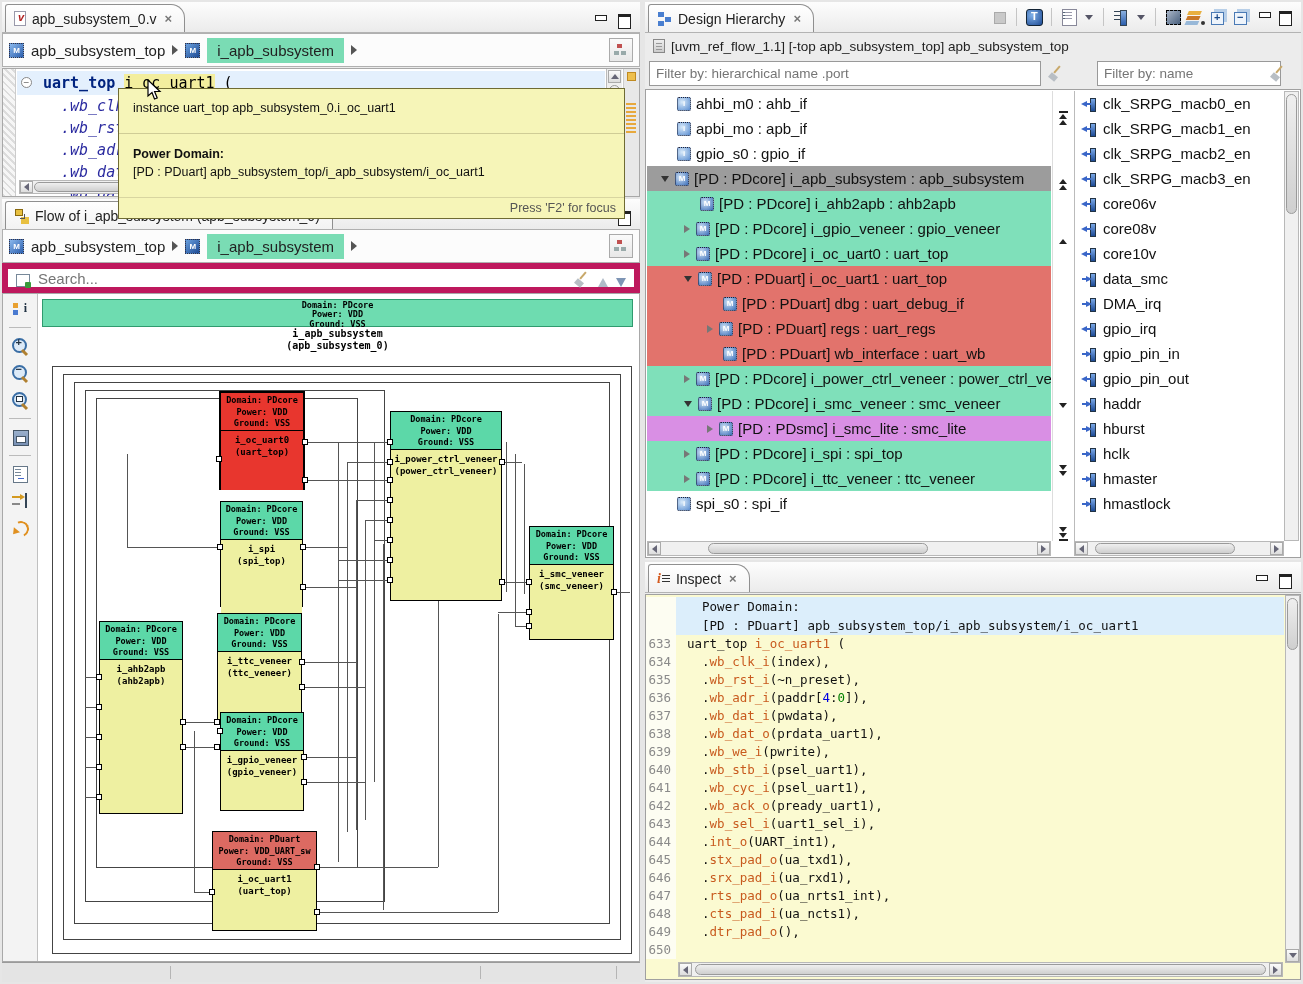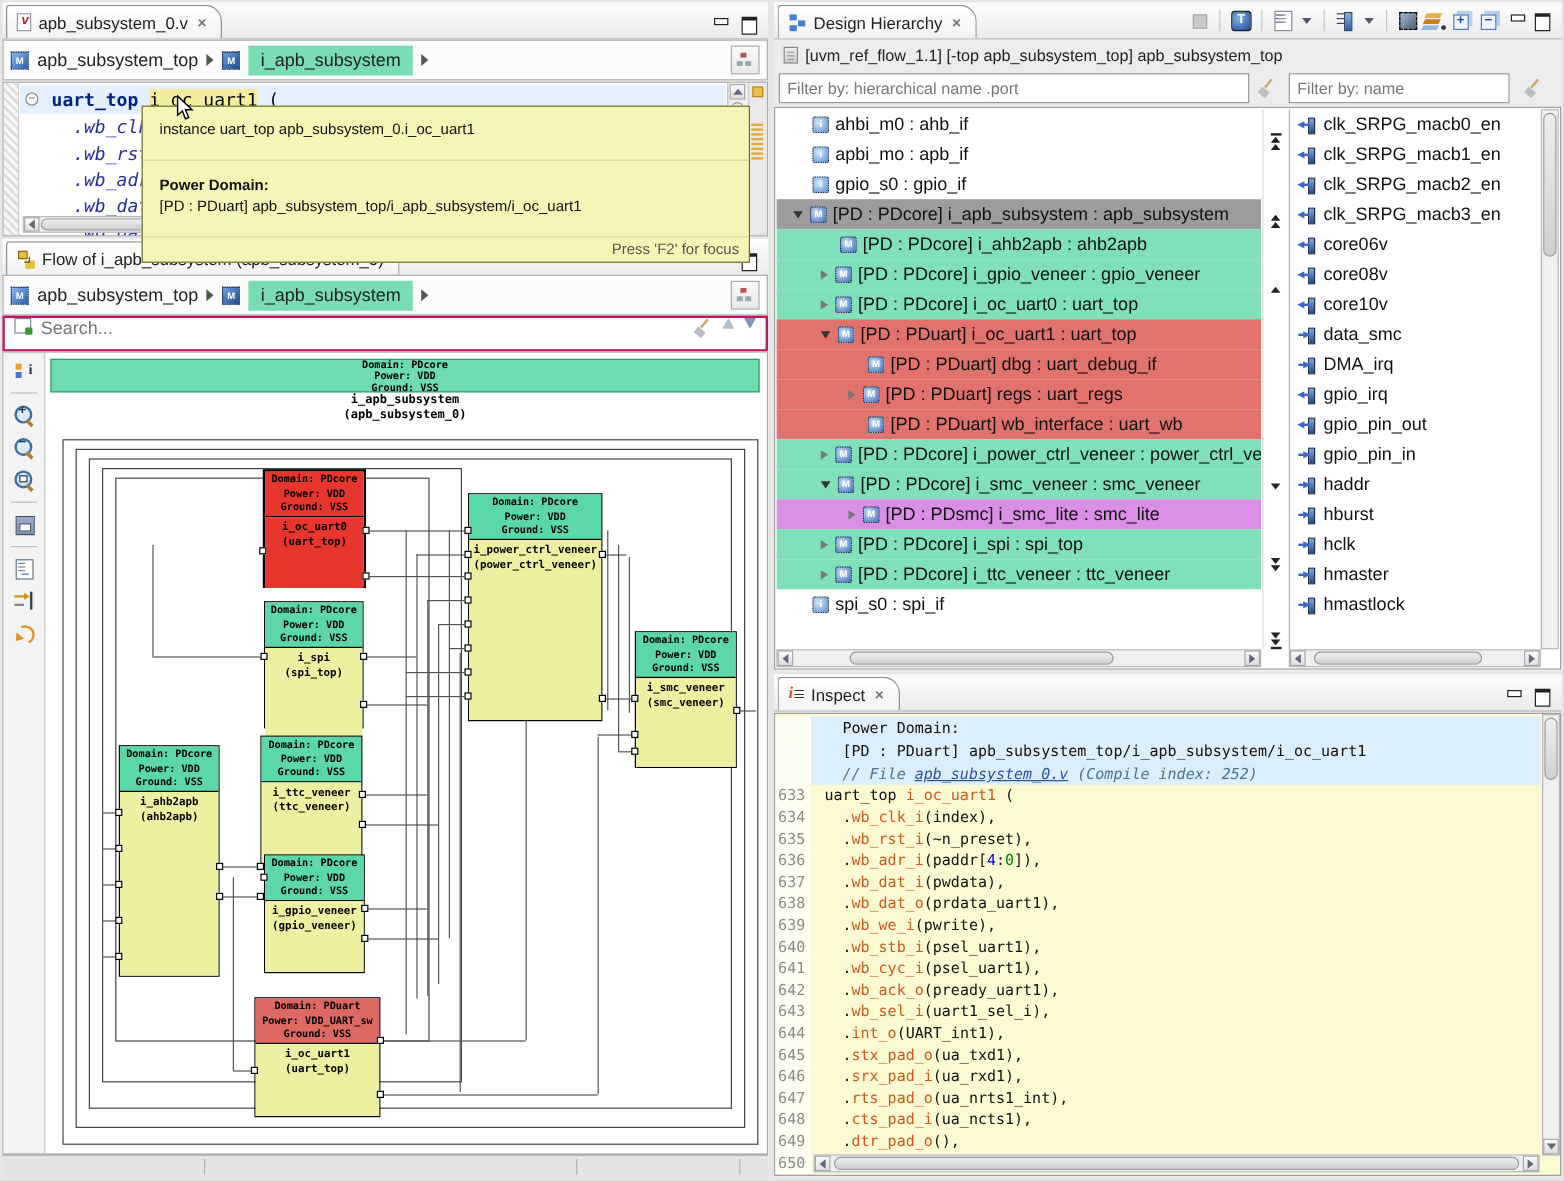--- a/index.html
+++ b/index.html
@@ -66,21 +66,21 @@
 .fic .handle{position:absolute;right:1px;bottom:1px;width:7px;height:3px;background:#b08030;transform:rotate(45deg)}
 .fic-save::before{content:"";position:absolute;left:2px;top:2px;width:14px;height:14px;background:linear-gradient(#9ab0cc,#7890b4);border:1px solid #456}
 .fic-save::after{content:"";position:absolute;left:5px;bottom:3px;width:8px;height:5px;background:#fff;border:1px solid #456}
 .fic-options::before{content:"";position:absolute;left:2px;top:1px;width:13px;height:15px;background:#fff;border:1px solid #678}
 .fic-options::after{content:"";position:absolute;left:4px;top:4px;width:6px;height:1px;background:#789;box-shadow:0 3px 0 #789,0 6px 0 #789,3px 9px 0 #46c}
 .fic-show-pins::before{content:"";position:absolute;left:1px;top:4px;width:8px;height:2px;background:#d49a20;box-shadow:0 7px 0 #888}
 .fic-show-pins::after{content:"";position:absolute;left:9px;top:2px;border-top:3px solid transparent;border-bottom:3px solid transparent;border-left:5px solid #d49a20;width:0;height:0;box-shadow:none}
 .fic-show-pins .bar{position:absolute;right:2px;top:1px;width:2px;height:15px;background:#345}
 .fic-refresh::before{content:"";position:absolute;left:2px;top:2px;width:12px;height:12px;border:2.5px solid #e09020;border-radius:50%;border-left-color:transparent;border-bottom-color:transparent;transform:rotate(20deg)}
 .fic-refresh::after{content:"";position:absolute;left:0;bottom:2px;border-left:4px solid transparent;border-right:4px solid transparent;border-top:6px solid #e09020;transform:rotate(40deg)}
-#searchrow{position:absolute;left:0;right:0;top:64px;height:30px;background:#fff;border:2px solid #be185d;display:flex;align-items:flex-start;padding:0 8px;gap:8px}
+#searchrow{position:absolute;left:0;right:0;top:64px;height:30px;background:#fff;border:6px solid #be185d;display:flex;align-items:flex-end;padding:0 8px;gap:8px}
 #searchrow input{border:none;outline:none;flex:1;font-size:15px;color:#444;font-family:"Liberation Sans",sans-serif}
 .sic-newwin{width:14px;height:13px;border:1px solid #789;background:#fff;position:relative}
 .sic-newwin::after{content:"";position:absolute;right:-2px;bottom:-2px;width:6px;height:6px;background:#3a9a3a;border-radius:1px}
 .broom{width:16px;height:16px;position:relative}
 .broom::before{content:"";position:absolute;left:8px;top:0;width:2px;height:9px;background:#c8a86a;transform:rotate(40deg)}
 .broom::after{content:"";position:absolute;left:1px;bottom:1px;width:8px;height:6px;background:#b8bec4;transform:rotate(40deg)}
 .arr-up{width:0;height:0;border-left:5px solid transparent;border-right:5px solid transparent;border-bottom:9px solid #b0bcc8}
 .arr-down{width:0;height:0;border-left:5px solid transparent;border-right:5px solid transparent;border-top:9px solid #7e95b5}
 #canvas{position:absolute;left:35px;top:0;right:0;bottom:0;background:#fff;overflow:hidden}
 #flow-status{position:absolute;left:0;right:0;bottom:0;height:20px;background:#e4e4e4;border-top:1px solid #9a9a9a}
@@ -495,21 +495,21 @@
         <span class="wmax"></span>
       </div>
     </div>
     <div id="hier-info">
       <span class="doc-icon"></span>
       <span>[uvm_ref_flow_1.1] [-top apb_subsystem_top] apb_subsystem_top</span>
     </div>
     <div class="filterrow" style="left:0;right:0">
       <input type="text" style="left: 4px; width: 392px;" placeholder="Filter by: hierarchical name .port">
       <span class="broom" style="position:absolute;left:403px;top:6px"></span>
-      <input type="text" style="left: 429px; width: 184px;" placeholder="Filter by: name">
+      <input type="text" style="left: 452px; width: 184px;" placeholder="Filter by: name">
       <span class="broom" style="position:absolute;left:625px;top:6px"></span>
     </div>
     <div id="hier-content">
       <div id="tree-rows">
           <div class="trow bg-none" style="padding-left: 14px;">
             <span class="exp none"></span>
             <span class="nicon" style="background: radial-gradient(circle at 35% 35%, rgb(216, 234, 250), rgb(90, 141, 208));">i</span>
             <span>ahbi_m0 : ahb_if</span>
           </div>
           <div class="trow bg-none" style="padding-left: 14px;">
@@ -674,30 +674,30 @@
             </span>
             <span>DMA_irq</span>
           </div>
           <div class="srow">
             <span class="sigicon in">
               <span class="shaft"></span>
             </span>
             <span>gpio_irq</span>
           </div>
           <div class="srow">
+            <span class="sigicon out">
+              <span class="shaft"></span>
+            </span>
+            <span>gpio_pin_in</span>
+          </div>
+          <div class="srow">
             <span class="sigicon in">
               <span class="shaft"></span>
             </span>
             <span>gpio_pin_out</span>
-          </div>
-          <div class="srow">
-            <span class="sigicon out">
-              <span class="shaft"></span>
-            </span>
-            <span>gpio_pin_in</span>
           </div>
           <div class="srow">
             <span class="sigicon out">
               <span class="shaft"></span>
             </span>
             <span>haddr</span>
           </div>
           <div class="srow">
             <span class="sigicon out">
               <span class="shaft"></span>
@@ -759,21 +759,20 @@
       </div>
       <div class="winbtns">
         <span class="wmin"></span>
         <span class="wmax"></span>
       </div>
     </div>
     <div id="inspect-content">
       <div id="inspect-rows" style="position:absolute;left:0;top:2px;right:16px">
           <div class="irow hdr"><span class="inum"></span><span class="itext">  Power Domain:</span></div>
           <div class="irow hdr"><span class="inum"></span><span class="itext">  [PD : PDuart] apb_subsystem_top/i_apb_subsystem/i_oc_uart1</span></div>
-          <div class="irow hdr"><span class="inum"></span><span class="itext file-line"><span>  // File </span><span class="file-link">apb_subsystem_0.v</span><span> (Compile index: 252)</span></span></div>
           <div class="irow"><span class="inum">633</span><span class="itext"><span>uart_top </span><span class="cs-p">i_oc_uart1</span><span> (</span></span></div>
           <div class="irow"><span class="inum">634</span><span class="itext"><span>  .</span><span class="cs-p">wb_clk_i</span><span>(index),</span></span></div>
           <div class="irow"><span class="inum">635</span><span class="itext"><span>  .</span><span class="cs-p">wb_rst_i</span><span>(~n_preset),</span></span></div>
           <div class="irow"><span class="inum">636</span><span class="itext"><span>  .</span><span class="cs-p">wb_adr_i</span><span>(paddr[</span><span class="cs-n">4</span><span>:</span><span class="cs-g">0</span><span>]),</span></span></div>
           <div class="irow"><span class="inum">637</span><span class="itext"><span>  .</span><span class="cs-p">wb_dat_i</span><span>(pwdata),</span></span></div>
           <div class="irow"><span class="inum">638</span><span class="itext"><span>  .</span><span class="cs-p">wb_dat_o</span><span>(prdata_uart1),</span></span></div>
           <div class="irow"><span class="inum">639</span><span class="itext"><span>  .</span><span class="cs-p">wb_we_i</span><span>(pwrite),</span></span></div>
           <div class="irow"><span class="inum">640</span><span class="itext"><span>  .</span><span class="cs-p">wb_stb_i</span><span>(psel_uart1),</span></span></div>
           <div class="irow"><span class="inum">641</span><span class="itext"><span>  .</span><span class="cs-p">wb_cyc_i</span><span>(psel_uart1),</span></span></div>
           <div class="irow"><span class="inum">642</span><span class="itext"><span>  .</span><span class="cs-p">wb_ack_o</span><span>(pready_uart1),</span></span></div>

